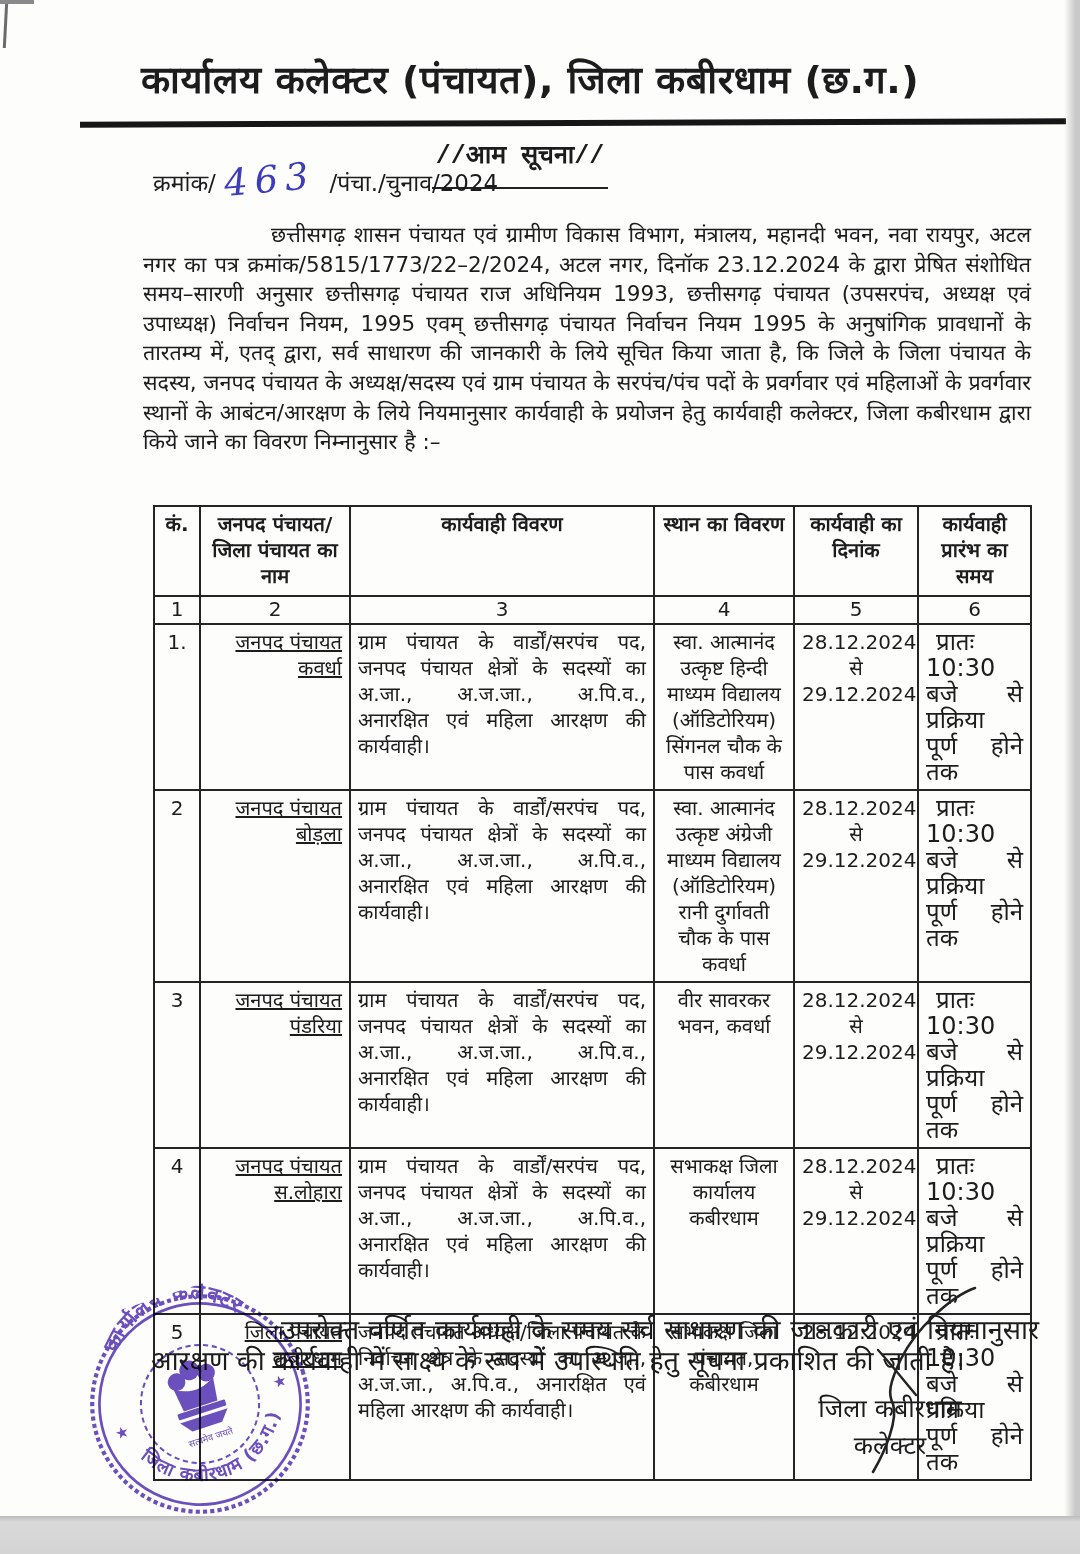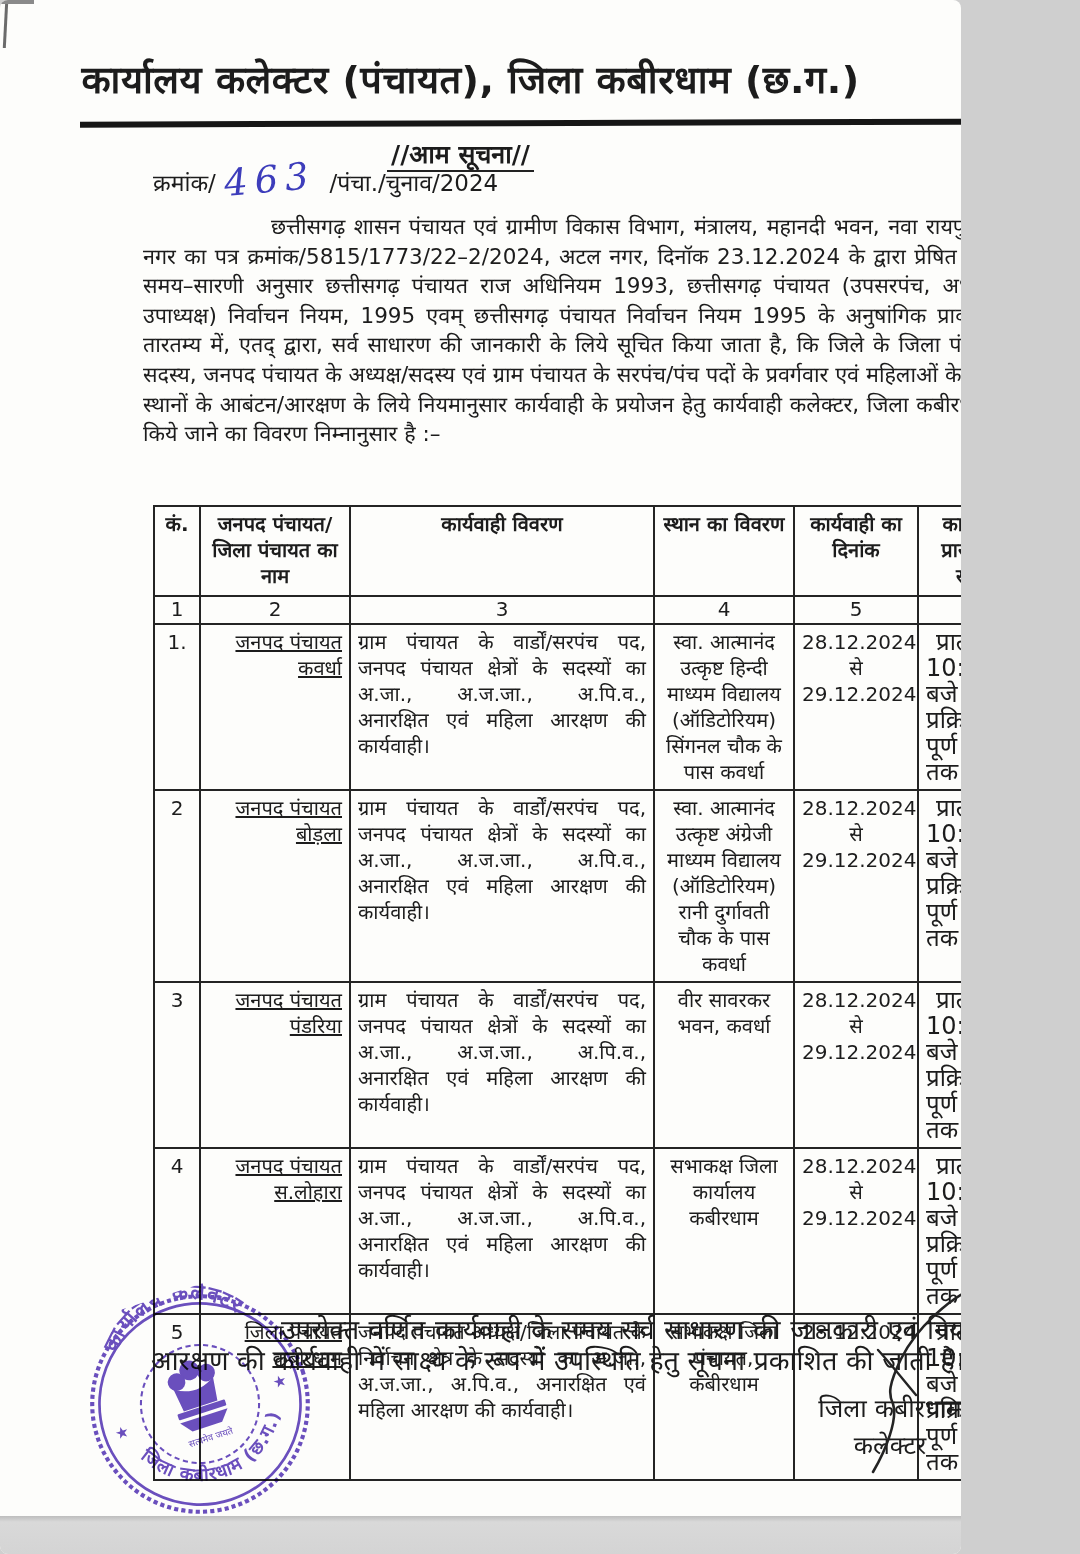--- a/index.html
+++ b/index.html
@@ -1,48 +1,48 @@
 <!DOCTYPE html>
 <html lang="hi"><head>
 <meta charset="utf-8">
 <style>
   html,body{margin:0;padding:0;background:#cfcfcf;}
   .page{
-    position:relative;width:961px;height:1554px;background:#fdfdfb;
-    overflow:hidden;font-family:"DejaVu Sans",sans-serif;color:#1c1c1c;border-radius:8px;
+    position:relative;width:1080px;height:1554px;background:#fdfdfb;
+    overflow:hidden;font-family:"DejaVu Sans",sans-serif;color:#1c1c1c;
   }
   
   .scan-bottom{position:absolute;left:0;top:1516px;width:1080px;height:38px;
     background:linear-gradient(to bottom,#bdbdbd 0,#d9d9d9 6px,#d4d4d4 100%);}
   .scan-right{position:absolute;left:1064px;top:0;width:16px;height:1520px;
     background:linear-gradient(to right,rgba(180,180,180,0) 0,#c9c9c9 70%);}
   .scan-corner{position:absolute;left:4px;top:2px;width:3px;height:46px;background:#6b6b6b;transform:rotate(3deg);}
   .scan-corner2{position:absolute;left:0;top:0;width:34px;height:4px;background:#8a8a8a;}
 
   .title{
     position:absolute;left:40px;right:60px;top:52px;margin:0;
     text-align:center;font-size:38px;font-weight:bold;letter-spacing:.5px;white-space:nowrap;
   }
   .rule{position:absolute;left:80px;top:120px;width:986px;height:6px;background:#161616;transform:rotate(-.2deg);}
   .notice{
     position:absolute;left:0;right:40px;top:136px;text-align:center;
     font-size:25px;font-weight:bold;
   }
-  .notice span{border-bottom:2.5px solid #222;padding:0 4px 1px 4px;}
+  .notice span{border-bottom:2.5px solid #222;padding:0 4px 16px 4px;font-family:Liberation Mono, monospace;}
   .refline{position:absolute;left:153px;top:166px;width:877px;display:flex;justify-content:space-between;align-items:flex-start;font-size:23px;}
   .ref-left{display:flex;align-items:flex-start;}
   .hand{
     color:#3d3dbb;font-size:37px;font-family:"DejaVu Serif",serif;font-style:italic;
     transform:rotate(-5deg);display:inline-block;margin:-8px 14px 0 8px;letter-spacing:7px;
   }
   .ref-right{padding-top:4px;}
   .ref-right .dt{font-size:22px;letter-spacing:.5px;margin-left:14px;}
 
   .body-para{
-    position:absolute;left:143px;top:212px;width:888px;margin:0;
+    position:absolute;left:143px;top:220px;width:888px;margin:0;
     font-size:21.5px;line-height:29.6px;text-align:justify;text-indent:128px;
   }
 
   table.main{
     position:absolute;left:153px;top:505px;width:877px;
     border-collapse:collapse;table-layout:fixed;font-size:20px;
   }
   table.main,
   table.main th,
   table.main td{border:2px solid #242424;}

